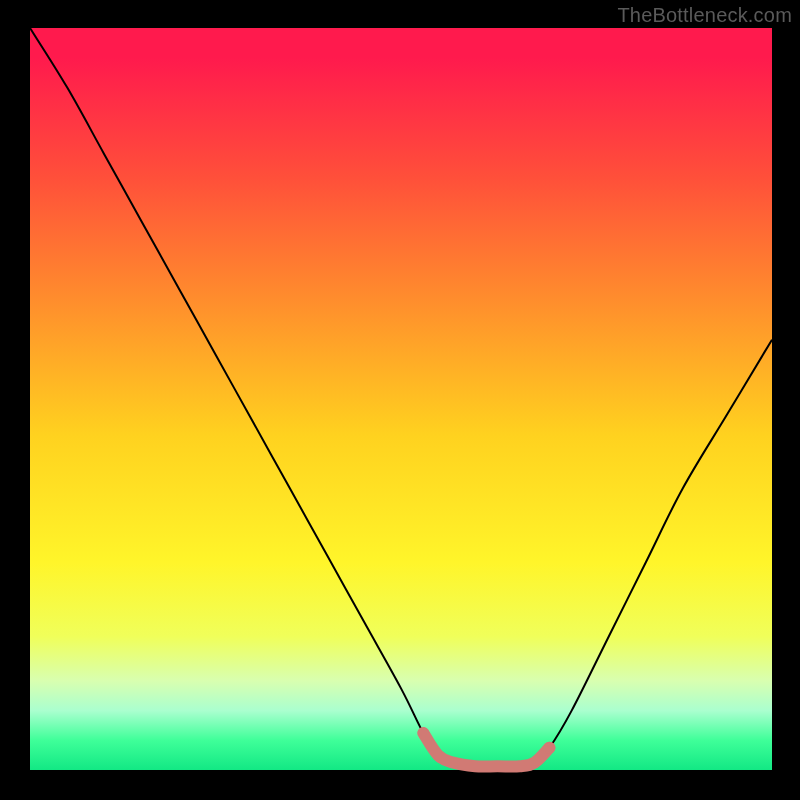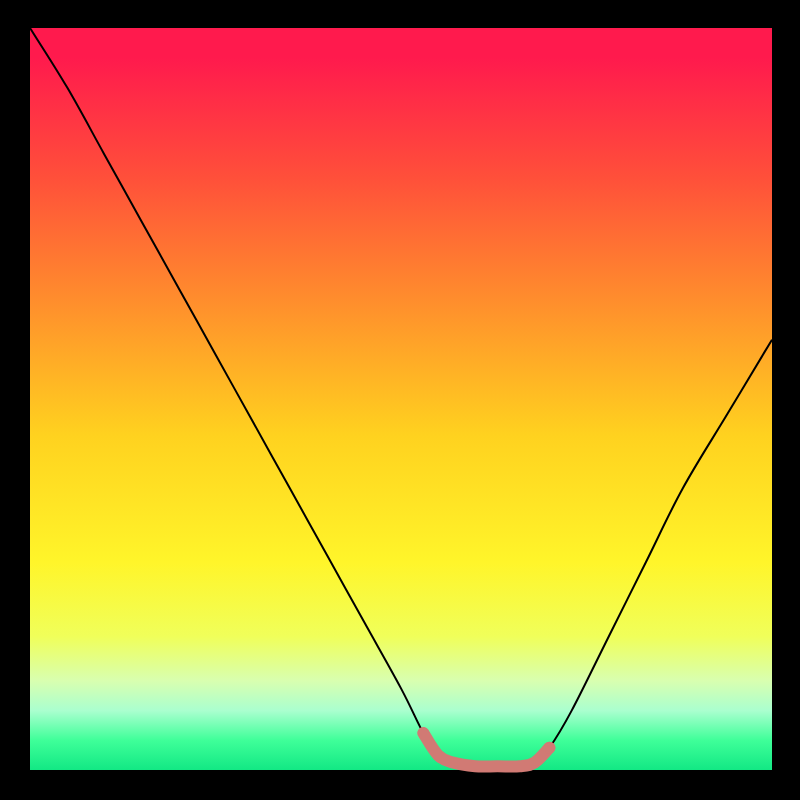--- a/index.html
+++ b/index.html
@@ -24,20 +24,21 @@
     z-index: 10;
   }
   svg {
     display: block;
   }
 </style>
 </head>
 <body>
 
 <div class="chart-container">
+  <div class="watermark">TheBottleneck.com</div>
   <svg id="chart-svg" width="800" height="800" viewBox="0 0 800 800">
     <defs>
       <linearGradient id="bg-grad" x1="0" y1="0" x2="0" y2="1">
           <stop offset="0%" stop-color="#ff1a4d"></stop>
           <stop offset="4%" stop-color="#ff1a4d"></stop>
           <stop offset="20%" stop-color="#ff4f3a"></stop>
           <stop offset="40%" stop-color="#ff9a2a"></stop>
           <stop offset="55.00000000000001%" stop-color="#ffd21f"></stop>
           <stop offset="72%" stop-color="#fff52a"></stop>
           <stop offset="82%" stop-color="#f0ff5a"></stop>

